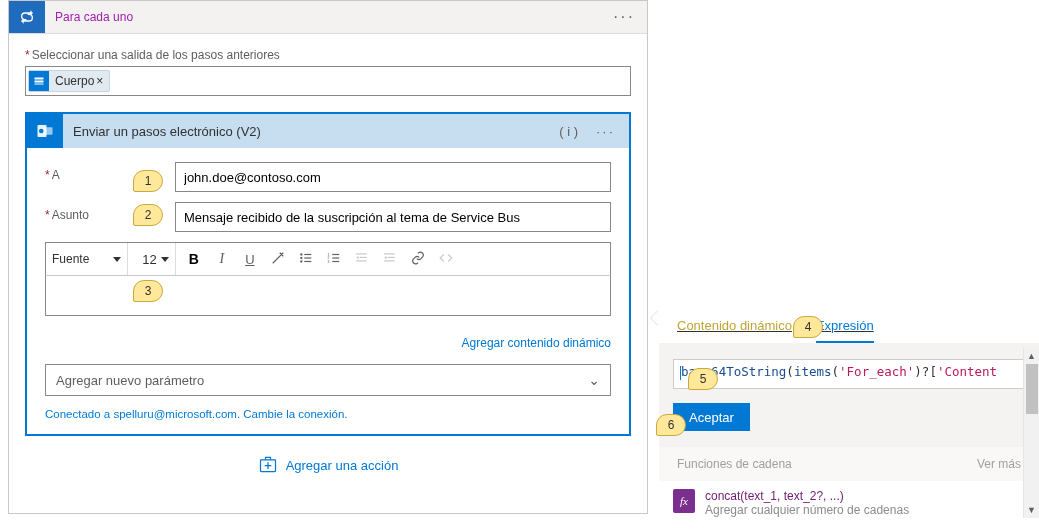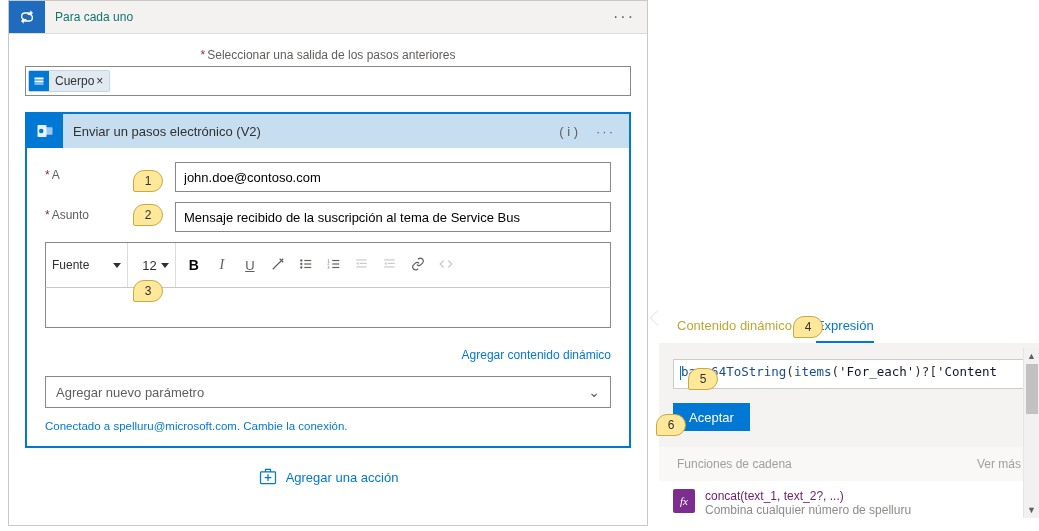--- a/index.html
+++ b/index.html
@@ -25,26 +25,26 @@
     align-items: center;
     background: #f3f2f1;
     border-bottom: 1px solid #ddd;
   }
   .foreach-iconblock {
     width: 36px; height: 32px;
     background: #1f6cbf;
     display: flex; align-items: center; justify-content: center;
   }
   .foreach-iconblock svg { fill: #fff; }
-  .foreach-title { flex: 1; padding-left: 10px; font-size: 12px; color: #0f766e; }
+  .foreach-title { flex: 1; padding-left: 10px; font-size: 12px; color: #a21caf; }
   .header-more { padding: 0 12px; color: #605e5c; font-size: 16px; cursor: pointer; letter-spacing: 2px; }
 
   .outer-body { padding: 14px 16px 20px 16px; }
 
-  .field-label { font-size: 12px; color: #605e5c; margin-bottom: 4px; text-align: center; }
+  .field-label { font-size: 12px; color: #605e5c; margin-bottom: 4px; }
   .req { color: #a4262c; margin-right: 2px; }
 
   .token-box {
     border: 1px solid #8a8886;
     background: #fff;
     height: 30px;
     display: flex;
     align-items: center;
     padding: 2px;
     margin-bottom: 16px;
@@ -94,21 +94,21 @@
     width: 100%;
     height: 30px;
     border: 1px solid #8a8886;
     padding: 4px 8px;
     font-size: 13px;
     background: #fff;
   }
   .rte-toolbar {
     border: 1px solid #8a8886;
     border-bottom: 1px solid #c8c8c8;
-    height: 46px;
+    height: 34px;
     display: flex; align-items: center;
     padding: 0 6px;
     gap: 8px;
     background: #fff;
   }
   .rte-font { display: flex; align-items: center; border-right: 1px solid #ddd; padding-right: 6px; height: 100%; }
   .rte-font span { font-size: 12px; }
   .rte-font .caret { margin-left: 24px; }
   .rte-size { display: flex; align-items: center; border-right: 1px solid #ddd; padding: 0 6px; height: 100%; font-size: 13px; }
   .rte-size .caret { margin-left: 4px; }
@@ -177,20 +177,21 @@
     width: 0; height: 0;
     border-top: 8px solid transparent;
     border-bottom: 8px solid transparent;
     border-right: 8px solid #fff;
     filter: drop-shadow(-1px 0 0 #ddd);
   }
   .dyn-tabs {
     padding: 14px 18px 0 18px;
     display: flex; gap: 24px;
     font-size: 13px;
+    text-decoration: underline;
   }
   .dyn-tab { color: #bfa634; padding-bottom: 8px; cursor: pointer; }
   .dyn-tab.active { color: #0078d4; border-bottom: 2px solid #0078d4; }
   .expr-area {
     background: #f4f3f2;
     padding: 16px 14px;
     position: relative;
   }
   .expr-input {
     background: #fff;
@@ -200,21 +201,21 @@
     padding: 4px 6px;
     font-family: Consolas, monospace;
     font-size: 12.5px;
     white-space: nowrap;
     overflow: hidden;
     color: #000;
   }
   .expr-input .cursor { border-left: 1.5px solid #0078d4; display: inline-block; height: 14px; vertical-align: middle; }
   .expr-input .fn { color: #1a4d8f; }
   .expr-input .paren { color: #323130; }
-  .expr-input .str { color: #0f172a; }
+  .expr-input .str { color: #be185d; }
   .accept-btn {
     margin-top: 14px;
     background: #0078d4;
     color: #fff;
     border: none;
     height: 28px;
     padding: 0 16px;
     font-size: 13px;
     cursor: pointer;
   }
@@ -433,21 +434,21 @@
     <span>Funciones de cadena</span>
     <span>Ver más</span>
   </div>
   <div class="fn-list">
     <div class="fn-item">
       <div class="fx-badge">
           <span>fx</span>
         </div>
       <div class="fn-text">
         <div class="sig">concat(text_1, text_2?, ...)</div>
-        <div class="desc">Combina cualquier número de spelluru</div>
+        <div class="desc">Agregar cualquier número de cadenas</div>
       </div>
     </div>
   </div>
 </div>
 
 <div class="scrollbar">
   <div class="up">▲</div>
   <div class="thumb"></div>
   <div class="down">▼</div>
 </div>

